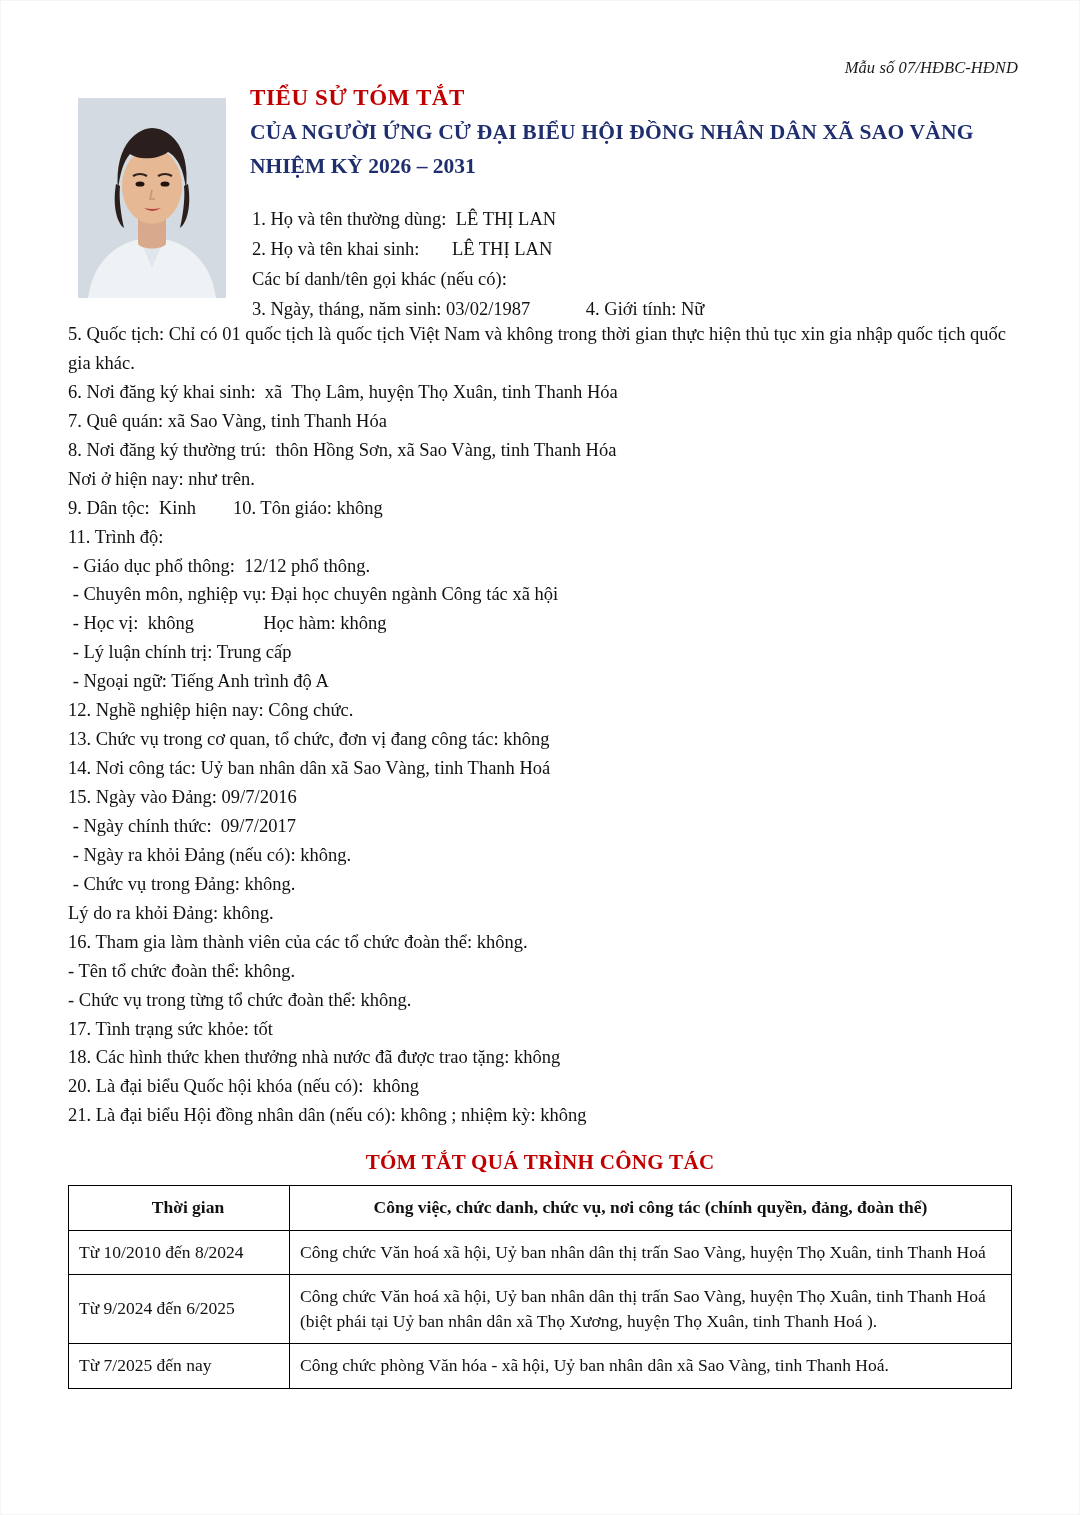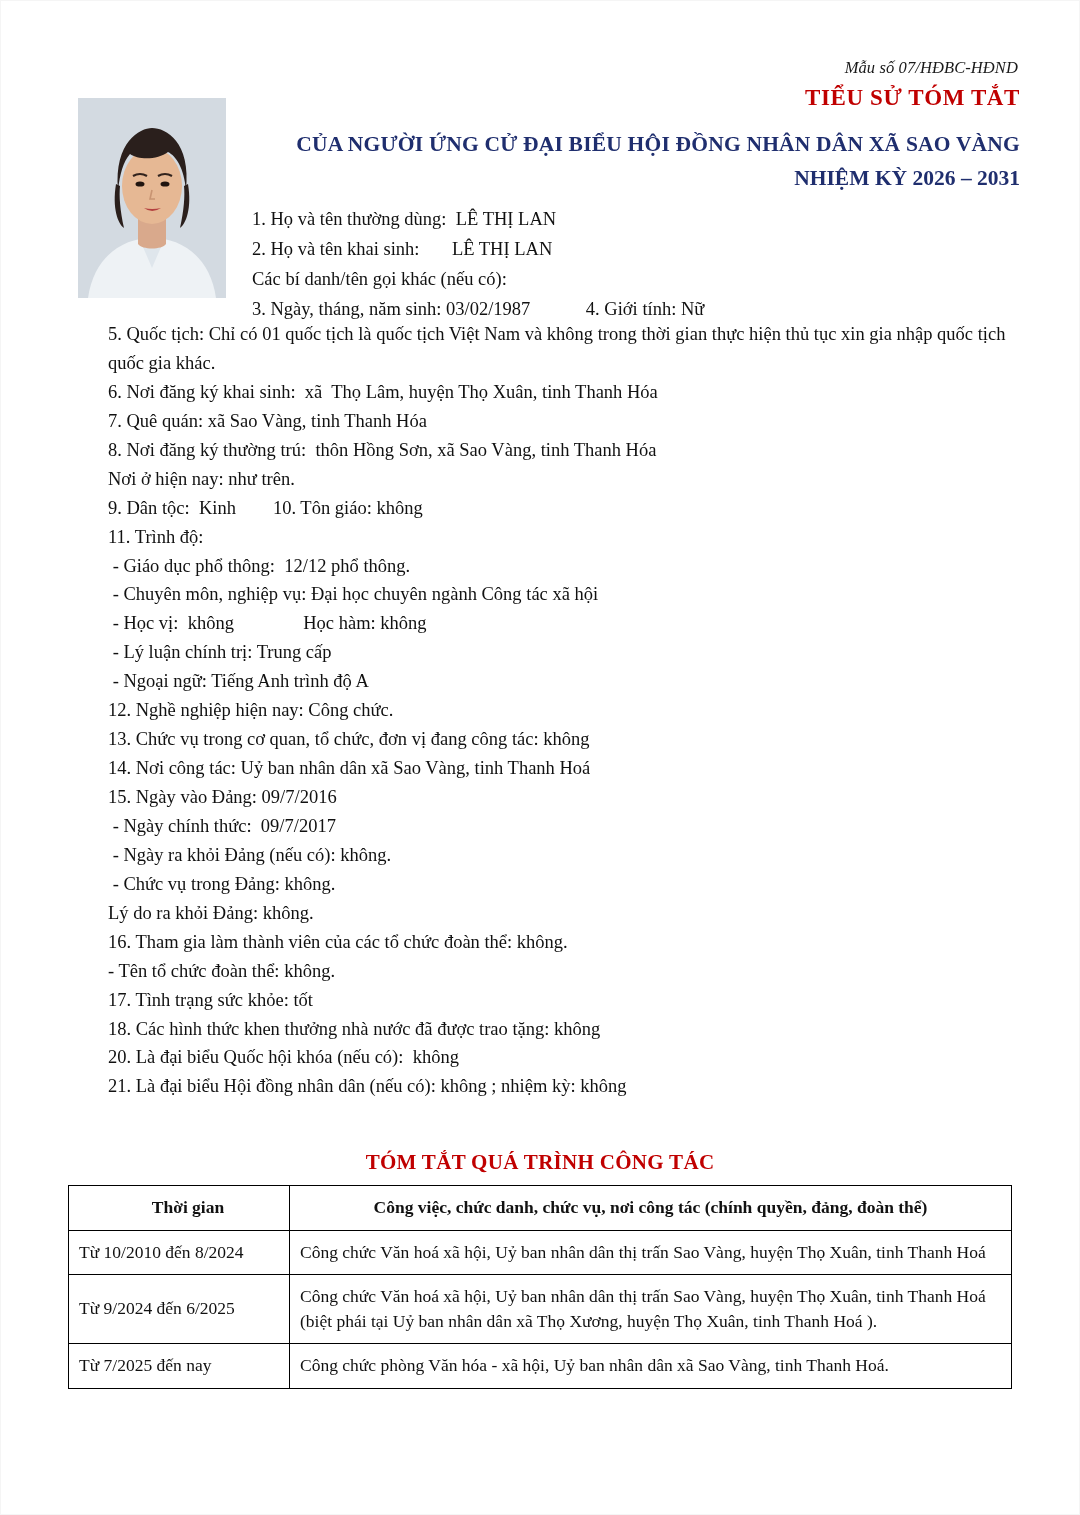--- a/index.html
+++ b/index.html
@@ -26,36 +26,36 @@
     font-style: italic;
     font-size: 16.5px;
     color: #1a1a1a;
     letter-spacing: .1px;
   }
   .title-block {
     position: absolute;
     top: 82px;
     left: 250px;
     right: 60px;
-    text-align: right;
+    text-align: left;
   }
   .title-1 {
     color: #c00000;
     font-weight: bold;
     font-size: 23px;
     letter-spacing: .6px;
     line-height: 1.35;
   }
   .title-2 {
     color: #1f2e6e;
     font-weight: bold;
     font-size: 21.5px;
     letter-spacing: .2px;
     line-height: 1.45;
-    margin-top: 16px;
+    margin-top: 4px;
   }
   .title-3 {
     color: #1f2e6e;
     font-weight: bold;
     font-size: 21.5px;
     line-height: 1.45;
     margin-top: 3px;
   }
   .photo {
     position: absolute;
@@ -78,21 +78,20 @@
   }
   .info-top .row { white-space: pre; }
   .body-lines {
     position: absolute;
     left: 68px;
     top: 320px;
     right: 60px;
     font-size: 18.5px;
     color: #111;
     line-height: 1.565;
-    margin-left: 40px;
   }
   .body-lines .ln { white-space: pre-wrap; }
 
   .section-title {
     position: absolute;
     left: 0;
     right: 0;
     top: 1150px;
     text-align: center;
     color: #c00000;
@@ -196,20 +195,21 @@
     <div class="ln">12. Nghề nghiệp hiện nay: Công chức.</div>
     <div class="ln">13. Chức vụ trong cơ quan, tổ chức, đơn vị đang công tác: không</div>
     <div class="ln">14. Nơi công tác: Uỷ ban nhân dân xã Sao Vàng, tinh Thanh Hoá</div>
     <div class="ln">15. Ngày vào Đảng: 09/7/2016</div>
     <div class="ln"> - Ngày chính thức:  09/7/2017</div>
     <div class="ln"> - Ngày ra khỏi Đảng (nếu có): không.</div>
     <div class="ln"> - Chức vụ trong Đảng: không.</div>
     <div class="ln">Lý do ra khỏi Đảng: không.</div>
     <div class="ln">16. Tham gia làm thành viên của các tổ chức đoàn thể: không.</div>
     <div class="ln">- Tên tổ chức đoàn thể: không.</div>
+    <div class="ln">- Chức vụ trong từng tổ chức đoàn thể: không.</div>
     <div class="ln">17. Tình trạng sức khỏe: tốt</div>
     <div class="ln">18. Các hình thức khen thưởng nhà nước đã được trao tặng: không</div>
     <div class="ln">20. Là đại biểu Quốc hội khóa (nếu có):  không</div>
     <div class="ln">21. Là đại biểu Hội đồng nhân dân (nếu có): không ; nhiệm kỳ: không</div>
   </div>
 
   <div class="section-title">TÓM TẮT QUÁ TRÌNH CÔNG TÁC</div>
 
   <table class="work">
     <tbody>

